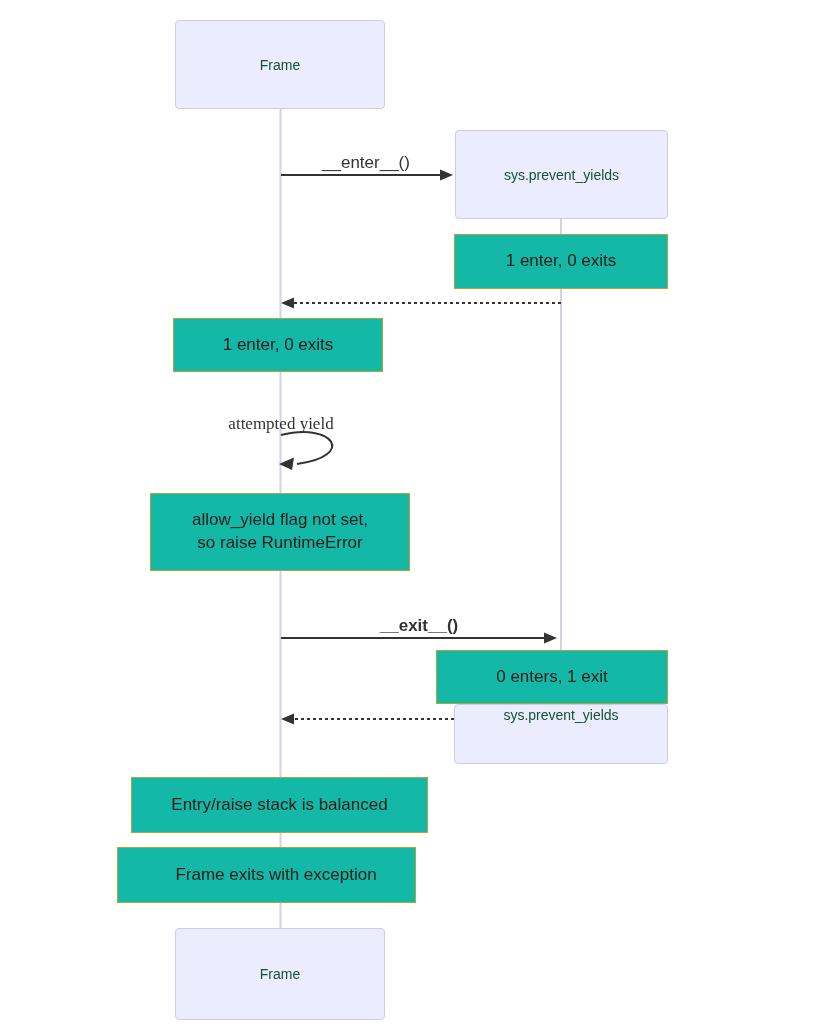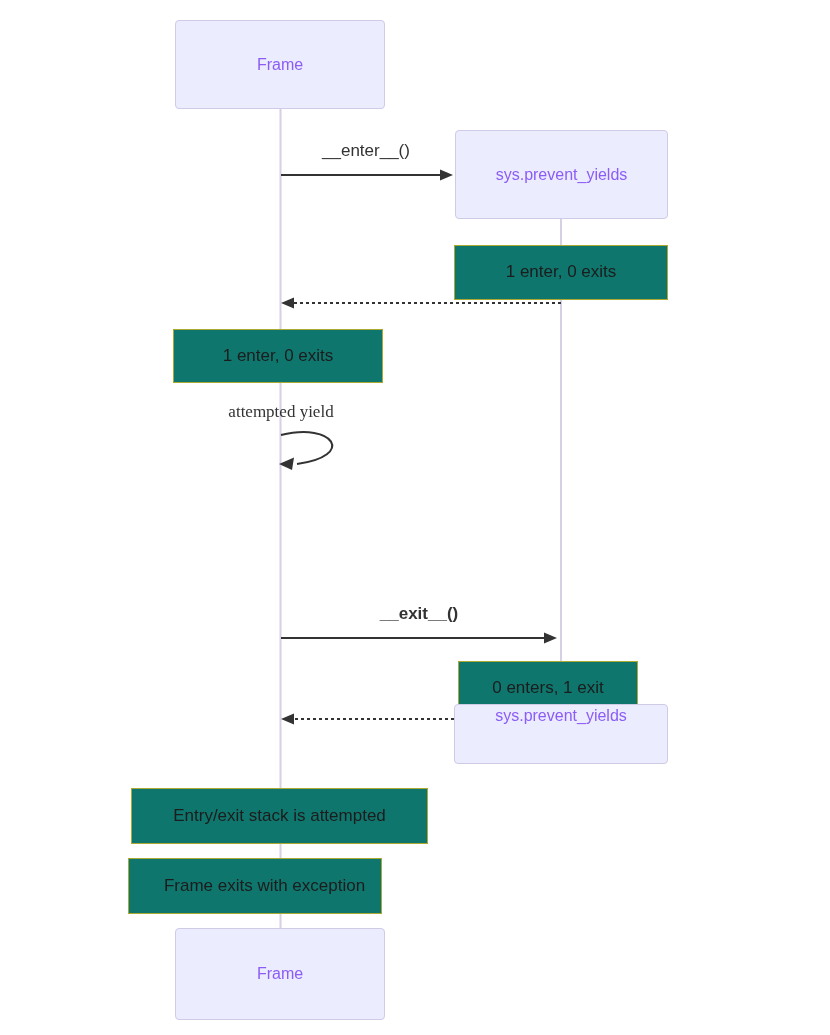--- a/index.html
+++ b/index.html
@@ -10,44 +10,44 @@
     font-family:"Liberation Sans", sans-serif;
     overflow:hidden;
   }
   #wires{position:absolute;left:0;top:0;z-index:1;}
   .actor-box{
     position:absolute;z-index:2;
     background:#ECECFF;
     border:1px solid #cfcae6;
     border-radius:4px;
     display:flex;align-items:center;justify-content:center;
-    font-size:16px;color:#8b5cf6;
+    font-size:14px;color:#14532d;
     box-sizing:border-box;
   }
   .actor-box.top-align{
     align-items:flex-start;
     padding-top:2px;
   }
   .note-box{
     position:absolute;z-index:2;
-    background:#0f766e;
+    background:#14b8a6;
     border:1px solid #aaaa33;
     display:flex;flex-direction:column;align-items:center;justify-content:center;
     font-size:17px;color:#1c1c1c;
     text-align:center;
     line-height:1.35;
     box-sizing:border-box;
-    margin-top:11px;
   }
   .msg-label{
     position:absolute;z-index:2;
     font-size:17px;color:#333333;
     text-align:center;
     white-space:nowrap;
     transform:translateX(-50%);
+    margin-top:12px;
   }
 </style>
 </head>
 <body>
 
 <div id="canvas">
 
   <svg id="wires" width="830" height="1035" viewBox="0 0 830 1035">
 
     <line x1="280.5" y1="109" x2="280.5" y2="928" stroke="#d5d0e6" stroke-width="2"></line>
@@ -76,24 +76,28 @@
   <div class="msg-label" style="left:366px;top:141px;">__enter__()</div>
 
   <div class="msg-label" style="left:281px;top:402px;font-family:Liberation Serif, serif;">attempted yield</div>
 
   <div class="msg-label" style="left:419px;top:604px;font-weight:bold;">__exit__()</div>
 
   <div class="note-box" style="left:454px;top:234px;width:214px;height:55px;">1 enter, 0 exits</div>
 
   <div class="note-box" style="left:173px;top:318px;width:210px;height:54px;">1 enter, 0 exits</div>
 
+  <div class="note-box" style="left:150px;top:493px;width:260px;height:78px;">
+    <div>allow_yield flag not set,</div>
+    <div>so raise RuntimeError</div>
+  </div>
 
-  <div class="note-box" style="left:458px;top:650px;width:180px;height:54px;">0 enters, 1 exit</div>
+  <div class="note-box" style="left:436px;top:650px;width:232px;height:54px;">0 enters, 1 exit</div>
 
   <div class="actor-box top-align" style="left:454px;top:704px;width:214px;height:60px;">sys.prevent_yields</div>
 
-  <div class="note-box" style="left:131px;top:777px;width:297px;height:56px;">Entry/exit stack is attempted</div>
+  <div class="note-box" style="left:131px;top:777px;width:297px;height:56px;">Entry/raise stack is balanced</div>
 
-  <div class="note-box" style="left:128px;top:847px;width:254px;height:56px;padding-left:19px;">Frame exits with exception</div>
+  <div class="note-box" style="left:117px;top:847px;width:299px;height:56px;padding-left:19px;">Frame exits with exception</div>
 
   <div class="actor-box" style="left:175px;top:928px;width:210px;height:92px;">Frame</div>
 
 </div>
 
 </body></html>

